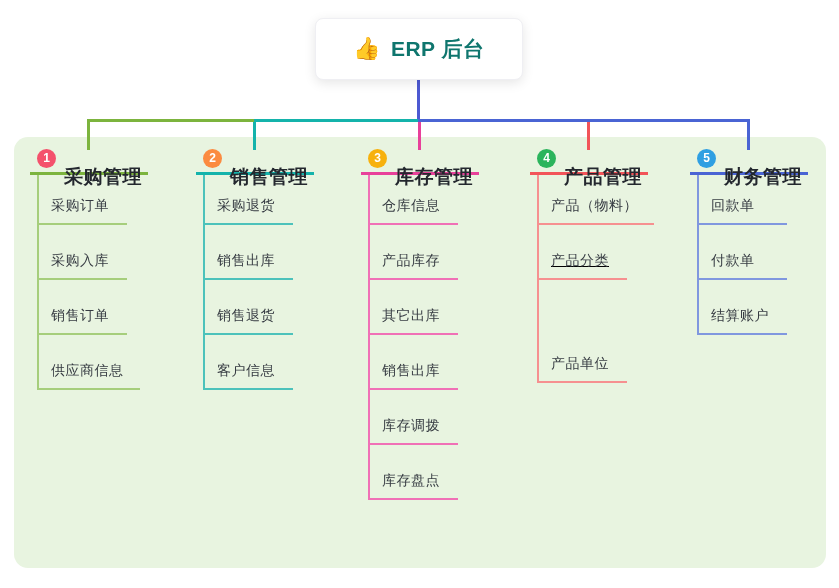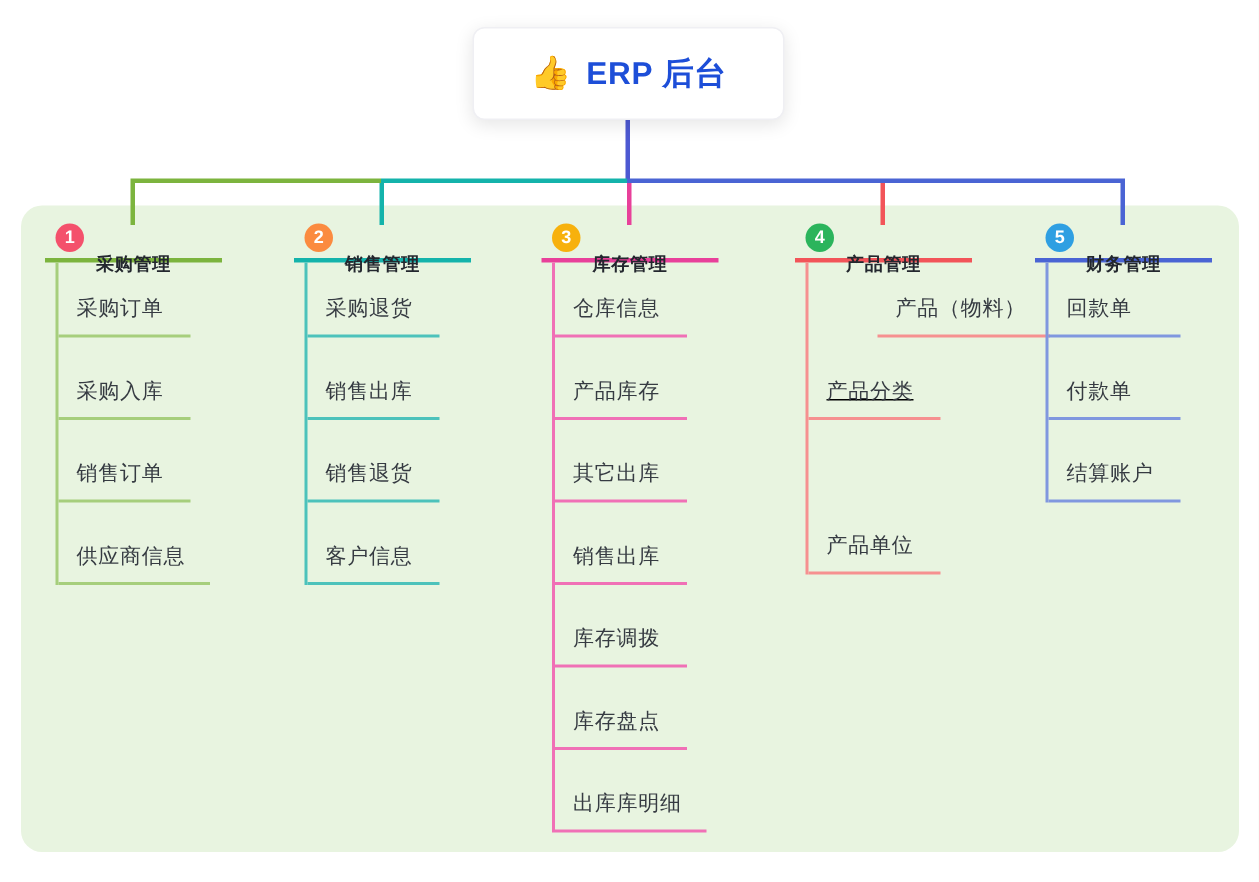--- a/index.html
+++ b/index.html
@@ -12,32 +12,32 @@
     background:#e8f4e0;border-radius:14px;
   }
   .root-card{
     position:absolute;left:315px;top:18px;width:208px;height:62px;
     background:#ffffff;border:1px solid #efeff3;border-radius:8px;
     box-shadow:0 3px 12px rgba(0,0,0,0.10);
     display:flex;align-items:center;justify-content:center;gap:10px;
     z-index:3;box-sizing:border-box;
   }
   .root-emoji{font-size:22px;line-height:1;}
-  .root-label{font-size:21px;font-weight:600;color:#1d4ed8;letter-spacing:0.5px;}
+  .root-label{font-size:21px;font-weight:600;color:#0f766e;letter-spacing:0.5px;}
   .vline,.hline{position:absolute;z-index:2;}
   .branch{position:absolute;top:145px;z-index:3;}
   .branch-header{
     width:118px;height:30px;border-bottom:3px solid #999;
     display:flex;align-items:center;gap:8px;padding-left:7px;box-sizing:border-box;
   }
   .badge{
     width:19px;height:19px;border-radius:50%;flex:0 0 auto;
     color:#fff;font-size:12px;font-weight:700;line-height:19px;text-align:center;
   }
-  .branch-label{font-size:12px;font-weight:600;color:#23272e;white-space:nowrap;letter-spacing:0.5px;margin-top:36px;}
+  .branch-label{font-size:19px;font-weight:600;color:#23272e;white-space:nowrap;letter-spacing:0.5px;margin-top:36px;}
   .children{border-left:2px solid #ccc;margin-left:7px;}
   .child{
     height:55px;display:flex;align-items:flex-end;
     width:max-content;min-width:88px;box-sizing:border-box;
     padding:0 16px 8px 12px;border-bottom:2px solid #ccc;
   }
   .child:first-child{height:50px;}
   .child-label{font-size:14px;color:#363b42;white-space:nowrap;letter-spacing:0.5px;}
 </style>
 </head>
@@ -134,33 +134,30 @@
   </div>
 
   <div class="child" style="border-bottom-color: rgb(240, 112, 182);">
     <span class="child-label">库存调拨</span>
   </div>
 
   <div class="child" style="border-bottom-color: rgb(240, 112, 182);">
     <span class="child-label">库存盘点</span>
   </div>
 
-  <div class="child" style="border-bottom-color: rgb(240, 112, 182);">
-    <span class="child-label">出库库明细</span>
-  </div>
 </div>
   </div>
 
   <div class="branch" style="left: 530px;">
     <div class="branch-header" style="border-bottom-color: rgb(242, 84, 89);">
       <span class="badge" style="background: rgb(43, 180, 92);">4</span>
       <span class="branch-label">产品管理</span>
     </div>
     <div class="children" style="border-left-color: rgb(246, 144, 144);">
-  <div class="child" style="border-bottom-color: rgb(246, 144, 144); margin-left: 46px;">
+  <div class="child" style="border-bottom-color: rgb(246, 144, 144);">
     <span class="child-label">产品（物料）</span>
   </div>
 
   <div class="child" style="border-bottom-color: rgb(246, 144, 144); text-decoration: underline;">
     <span class="child-label">产品分类</span>
   </div>
 
   <div class="child" style="border-bottom-color: rgb(246, 144, 144); margin-top: 48px;">
     <span class="child-label">产品单位</span>
   </div>

